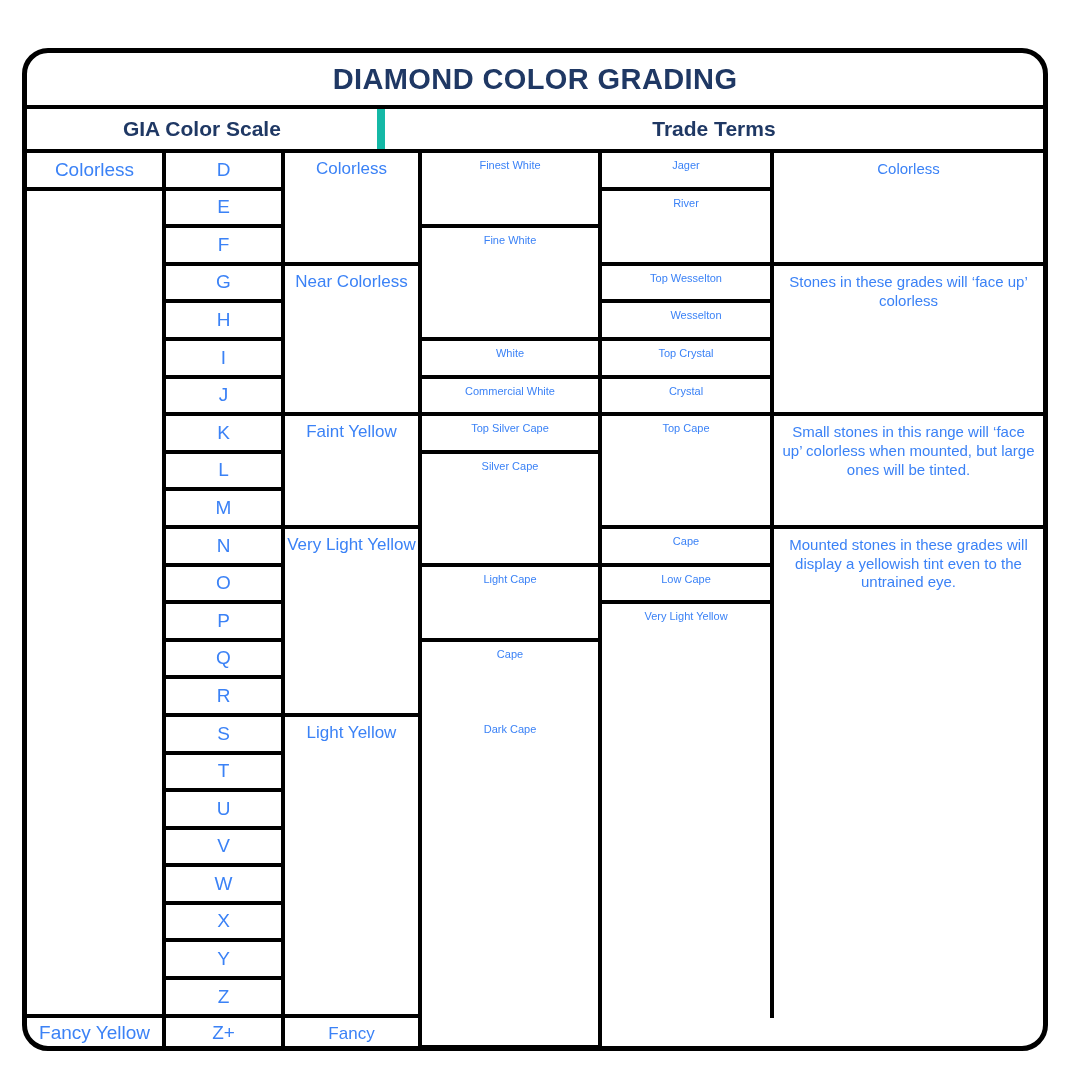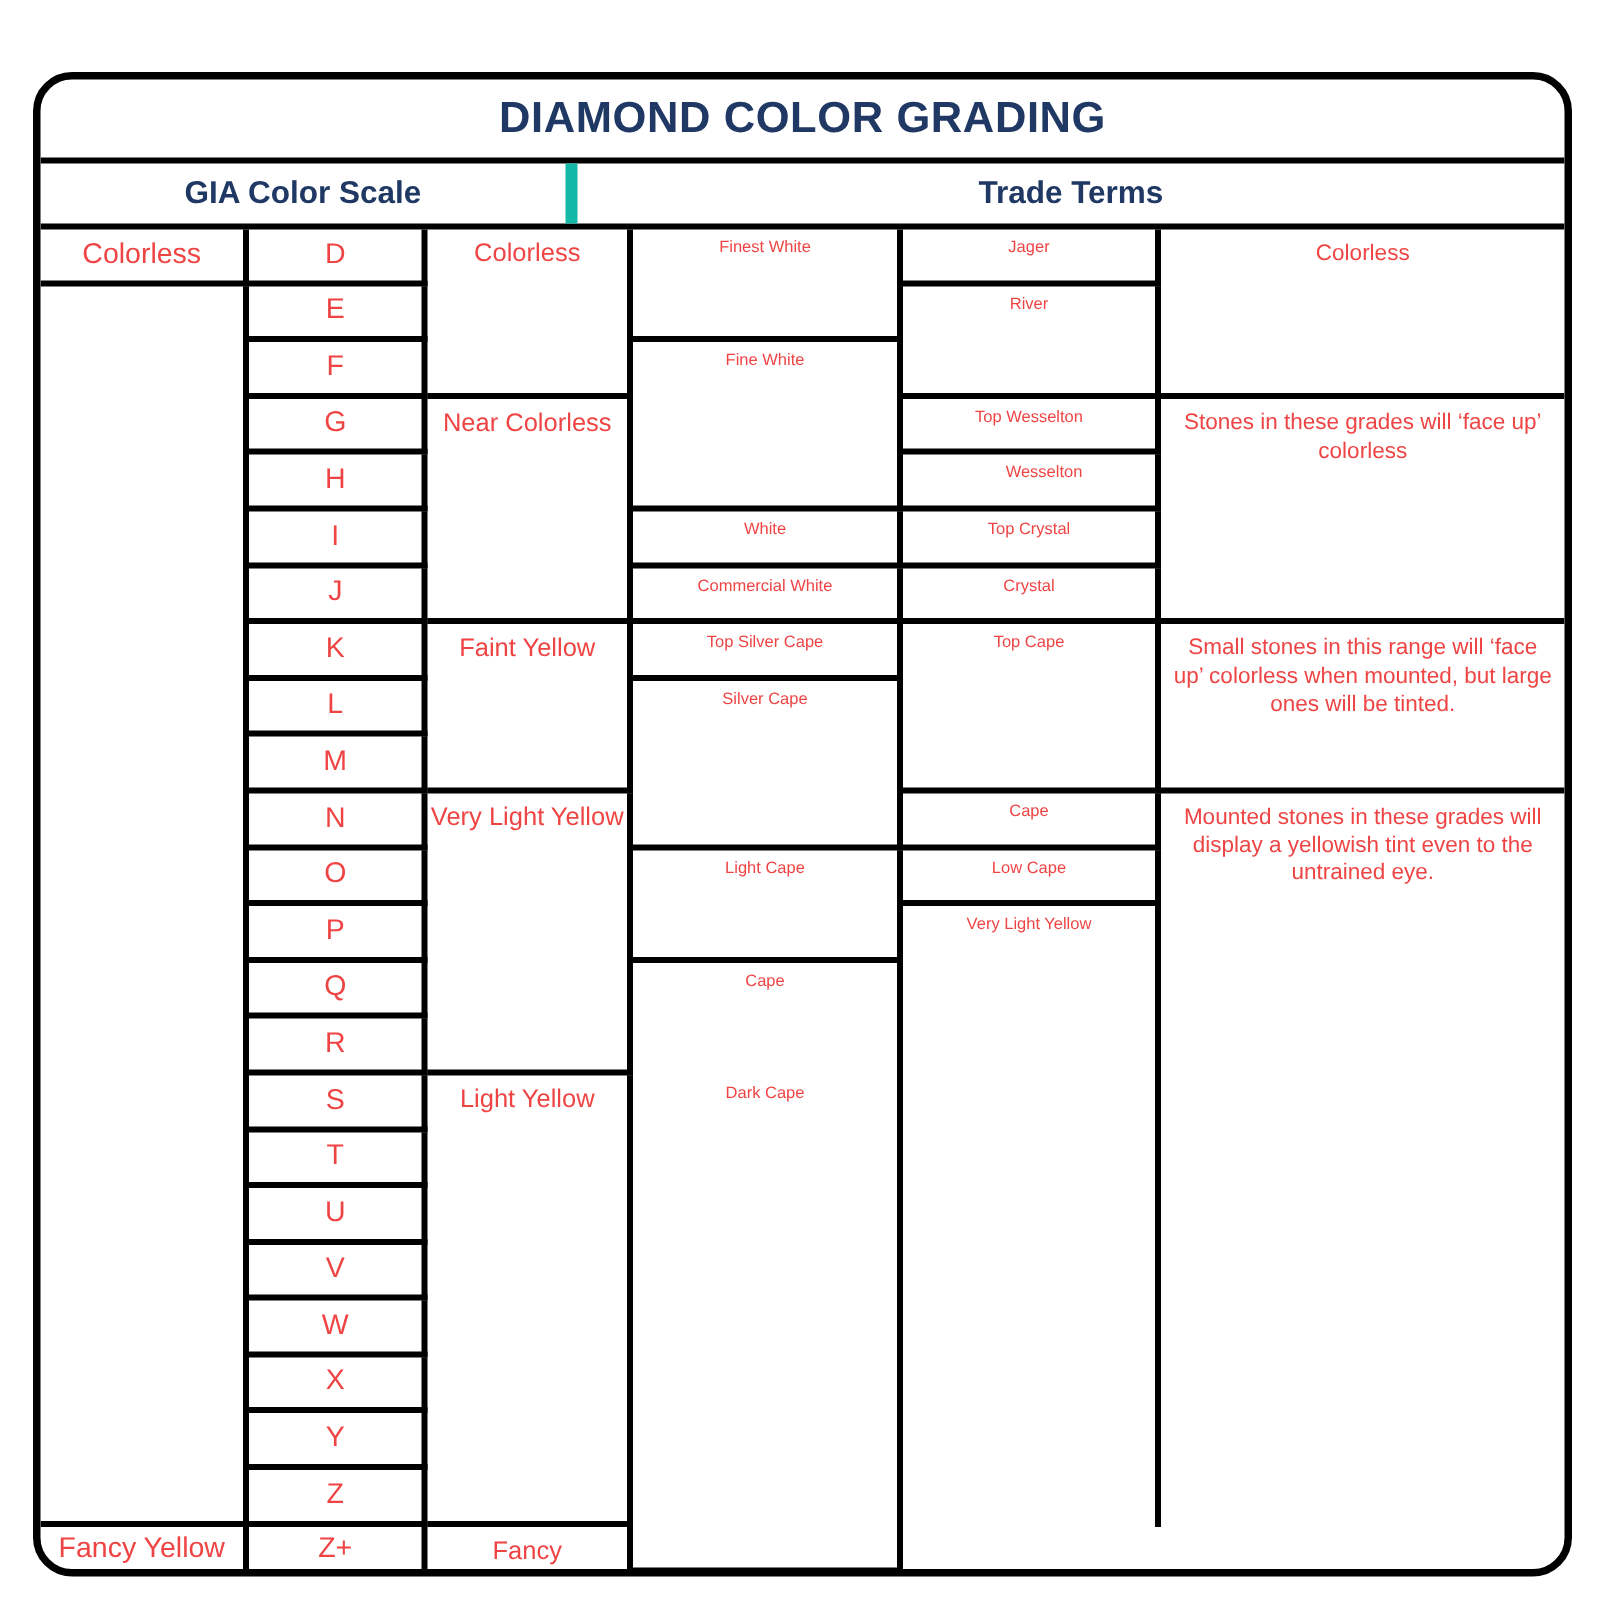--- a/index.html
+++ b/index.html
@@ -99,21 +99,21 @@
   .cell {
     position: relative;
     box-sizing: border-box;
     border-right: 4px solid #000000;
     border-bottom: 4px solid #000000;
     display: flex;
     align-items: flex-start;
     justify-content: center;
     padding-top: 6px;
     font-size: 16px;
-    color: #ef4444;
+    color: #3b82f6;
     line-height: 1.18;
     text-align: center;
     overflow: hidden;
   }
   .cell.no-bottom { border-bottom: none; }
   .cell.blank { }
 
   
   .cell.grade {
     align-items: center;

